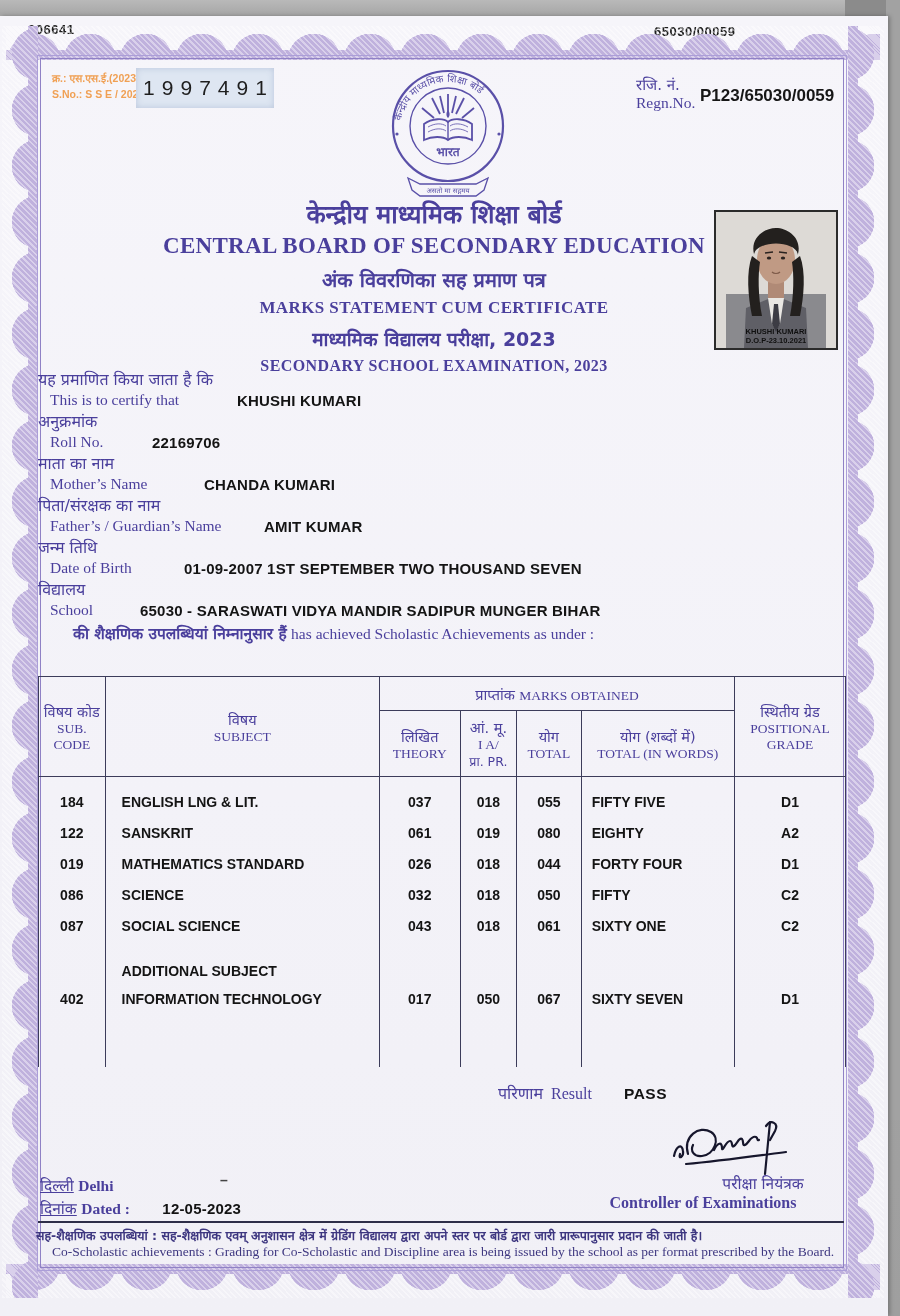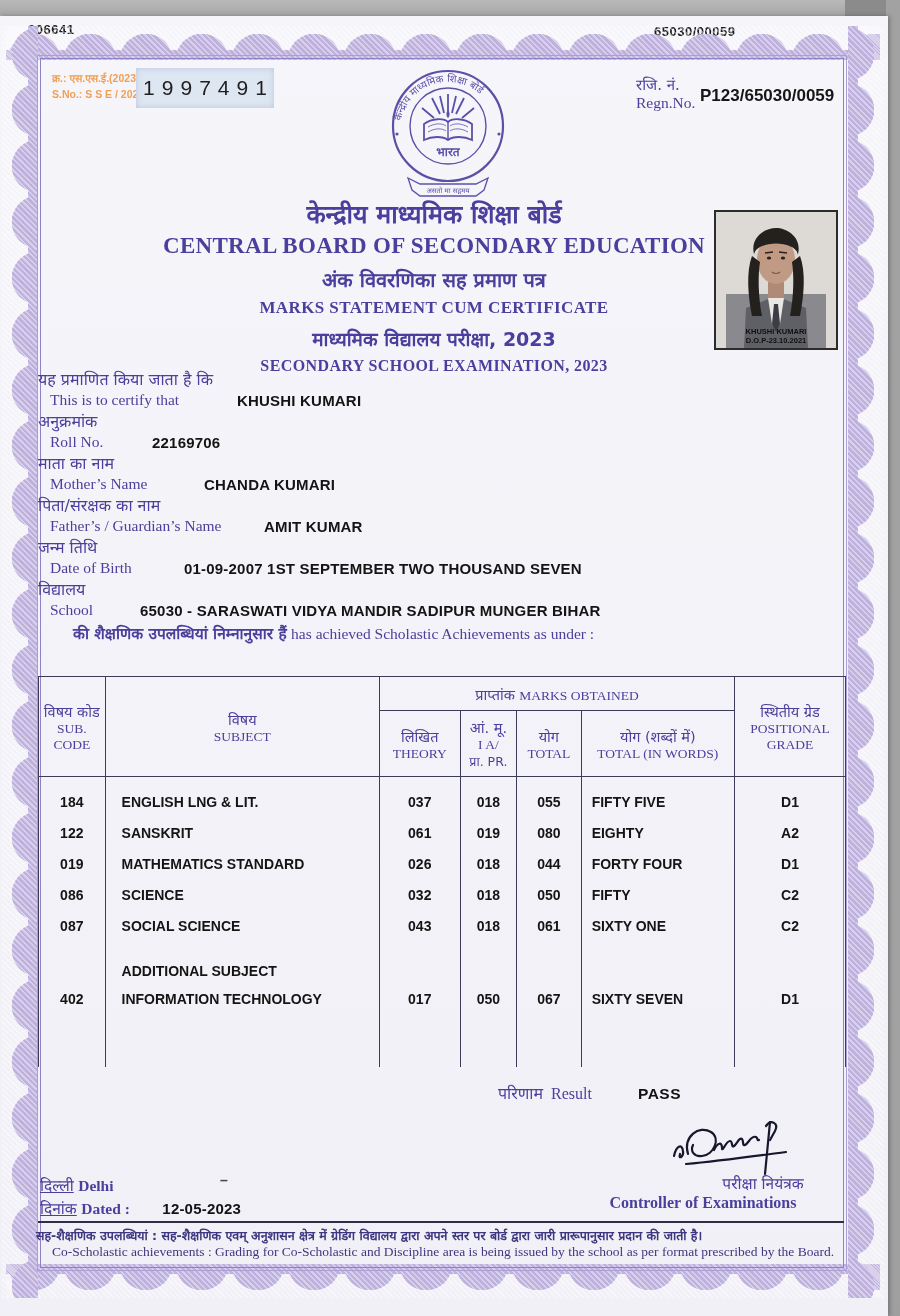--- a/index.html
+++ b/index.html
@@ -100,21 +100,21 @@
     font:bold 14px "Liberation Sans",sans-serif;vertical-align:middle;}
   .marks tbody td.c-code,.marks tbody td.c-theory,.marks tbody td.c-ia,
   .marks tbody td.c-total,.marks tbody td.c-grade{text-align:center;}
   .marks tbody td.c-subject{padding-left:16px;}
   .marks tbody td.c-words{padding-left:10px;}
 
   
   .result{position:absolute;left:498px;top:1066px;display:flex;align-items:baseline;}
   .result .hi{font:16px "DejaVu Sans",sans-serif;color:#4a3f9c;}
   .result .en{font:16px "Liberation Serif",serif;color:#4a3f9c;margin-left:8px;}
-  .result .val{font:bold 15.5px "Liberation Sans",sans-serif;color:#121212;margin-left:46px;letter-spacing:.5px;}
+  .result .val{font:bold 15.5px "Liberation Sans",sans-serif;color:#121212;margin-left:32px;letter-spacing:.5px;}
   .sig{position:absolute;left:666px;top:1100px;}
   .f-left{position:absolute;left:40px;top:1158px;line-height:23px;}
   .f-left .hi{font:15.5px "DejaVu Sans",sans-serif;color:#4a3f9c;text-decoration:underline;}
   .f-left .en{font:bold 15.5px "Liberation Serif",serif;color:#4a3f9c;}
   .f-left .val{font:bold 15px "Liberation Sans",sans-serif;color:#131313;margin-left:28px;}
   .stray{position:absolute;left:220px;top:1156px;font:bold 14px "Liberation Sans",sans-serif;color:#444;}
   .f-right{position:absolute;left:560px;top:1156px;width:286px;text-align:center;line-height:22px;}
   .f-right .hi{font:15.5px "DejaVu Sans",sans-serif;color:#4a3f9c;margin-left:120px;}
   .f-right .en{font:bold 16px "Liberation Serif",serif;color:#4a3f9c;}
   .rule{position:absolute;left:38px;top:1205px;width:806px;border-top:2px solid #2e2e48;}

